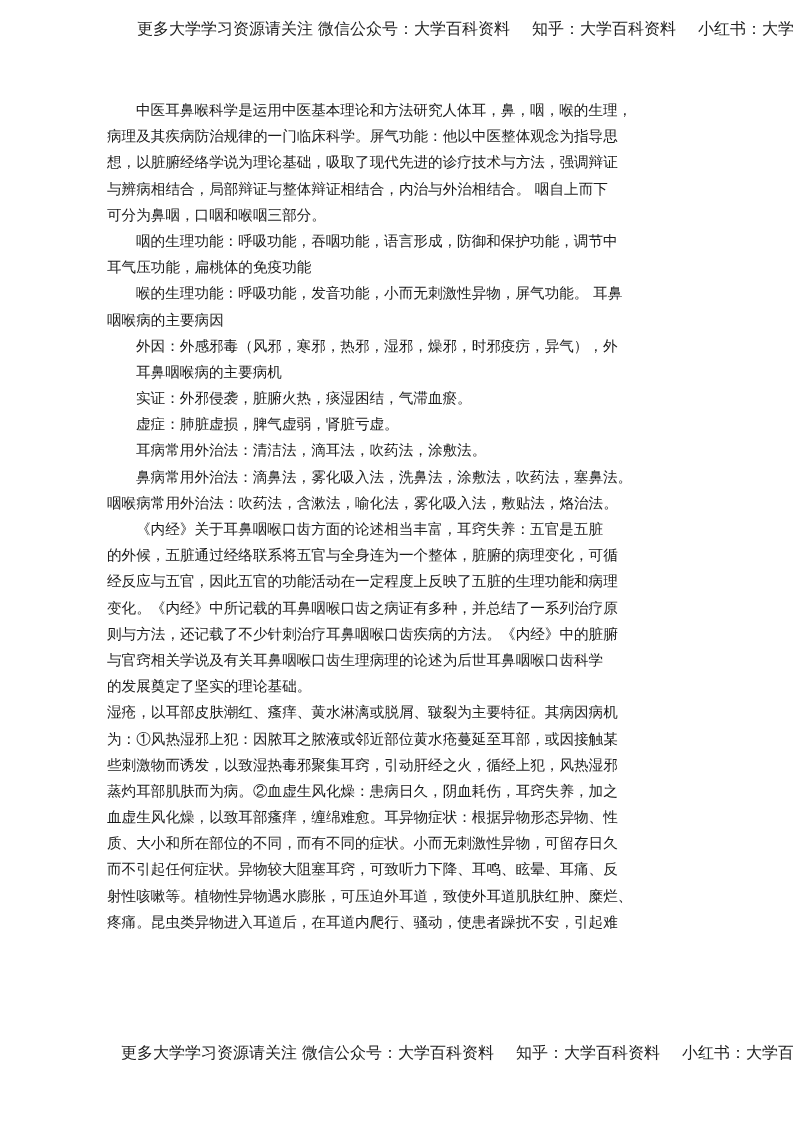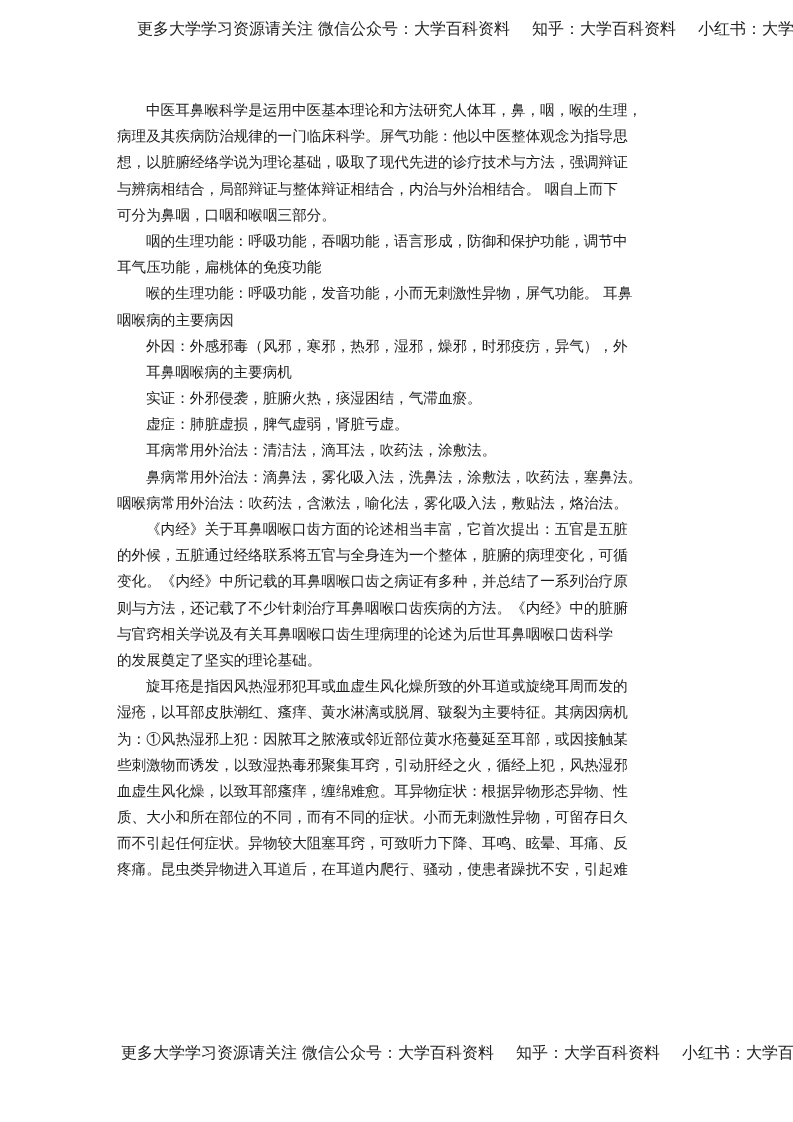--- a/index.html
+++ b/index.html
@@ -4,21 +4,21 @@
 <style>
   html, body { margin: 0; padding: 0; background: #ffffff; }
   body { width: 793px; height: 1122px; position: relative; overflow: hidden;
          font-family: "DejaVu Serif", "Liberation Serif", serif; color: #1a1a1a; }
   .header, .footer { position: absolute; font-size: 16px; color: #222; white-space: nowrap; }
   .header { top: 19px; left: 137px; }
   .footer { top: 1043px; left: 121px; }
   .header span, .footer span { display: inline-block; }
   .hf-gap1 { margin-left: 22px; }
   .hf-gap2 { margin-left: 22px; }
-  .content { position: absolute; left: 117px; top: 97px; width: 560px; font-size: 14.6px; }
+  .content { position: absolute; left: 107px; top: 97px; width: 560px; font-size: 14.6px; }
   .line { height: 26.2px; line-height: 26.2px; white-space: nowrap; overflow: visible; }
   .indent { padding-left: 29px; }
 </style>
 </head>
 <body>
 
 <div class="header">
   <span>更多大学学习资源请关注 微信公众号：大学百科资料</span><span class="hf-gap1">知乎：大学百科资料</span><span class="hf-gap2">小红书：大学百科资料</span>
 </div>
 
@@ -32,31 +32,33 @@
   <div class="line">耳气压功能，扁桃体的免疫功能</div>
   <div class="line indent">喉的生理功能：呼吸功能，发音功能，小而无刺激性异物，屏气功能。 耳鼻</div>
   <div class="line">咽喉病的主要病因</div>
   <div class="line indent">外因：外感邪毒（风邪，寒邪，热邪，湿邪，燥邪，时邪疫疠，异气），外</div>
   <div class="line indent">耳鼻咽喉病的主要病机</div>
   <div class="line indent">实证：外邪侵袭，脏腑火热，痰湿困结，气滞血瘀。</div>
   <div class="line indent">虚症：肺脏虚损，脾气虚弱，肾脏亏虚。</div>
   <div class="line indent">耳病常用外治法：清洁法，滴耳法，吹药法，涂敷法。</div>
   <div class="line indent">鼻病常用外治法：滴鼻法，雾化吸入法，洗鼻法，涂敷法，吹药法，塞鼻法。</div>
   <div class="line">咽喉病常用外治法：吹药法，含漱法，喻化法，雾化吸入法，敷贴法，烙治法。</div>
-  <div class="line indent">《内经》关于耳鼻咽喉口齿方面的论述相当丰富，它首次提出：五官是五脏</div>
+  <div class="line indent">《内经》关于耳鼻咽喉口齿方面的论述相当丰富，耳窍失养：五官是五脏</div>
   <div class="line">的外候，五脏通过经络联系将五官与全身连为一个整体，脏腑的病理变化，可循</div>
+  <div class="line">经反应与五官，因此五官的功能活动在一定程度上反映了五脏的生理功能和病理</div>
   <div class="line">变化。《内经》中所记载的耳鼻咽喉口齿之病证有多种，并总结了一系列治疗原</div>
   <div class="line">则与方法，还记载了不少针刺治疗耳鼻咽喉口齿疾病的方法。《内经》中的脏腑</div>
   <div class="line">与官窍相关学说及有关耳鼻咽喉口齿生理病理的论述为后世耳鼻咽喉口齿科学</div>
   <div class="line">的发展奠定了坚实的理论基础。</div>
-  <div class="line indent">旋耳疮是指因风热湿邪犯耳或血虚生风化燥所致的外耳道或旋绕耳周而发的</div>
   <div class="line">湿疮，以耳部皮肤潮红、瘙痒、黄水淋漓或脱屑、皲裂为主要特征。其病因病机</div>
   <div class="line">为：①风热湿邪上犯：因脓耳之脓液或邻近部位黄水疮蔓延至耳部，或因接触某</div>
   <div class="line">些刺激物而诱发，以致湿热毒邪聚集耳窍，引动肝经之火，循经上犯，风热湿邪</div>
+  <div class="line">蒸灼耳部肌肤而为病。②血虚生风化燥：患病日久，阴血耗伤，耳窍失养，加之</div>
   <div class="line">血虚生风化燥，以致耳部瘙痒，缠绵难愈。耳异物症状：根据异物形态异物、性</div>
   <div class="line">质、大小和所在部位的不同，而有不同的症状。小而无刺激性异物，可留存日久</div>
   <div class="line">而不引起任何症状。异物较大阻塞耳窍，可致听力下降、耳鸣、眩晕、耳痛、反</div>
+  <div class="line">射性咳嗽等。植物性异物遇水膨胀，可压迫外耳道，致使外耳道肌肤红肿、糜烂、</div>
   <div class="line">疼痛。昆虫类异物进入耳道后，在耳道内爬行、骚动，使患者躁扰不安，引起难</div>
 </div>
 
 <div class="footer">
   <span>更多大学学习资源请关注 微信公众号：大学百科资料</span><span class="hf-gap1">知乎：大学百科资料</span><span class="hf-gap2">小红书：大学百科资料</span>
 </div>
 
 </body></html>

